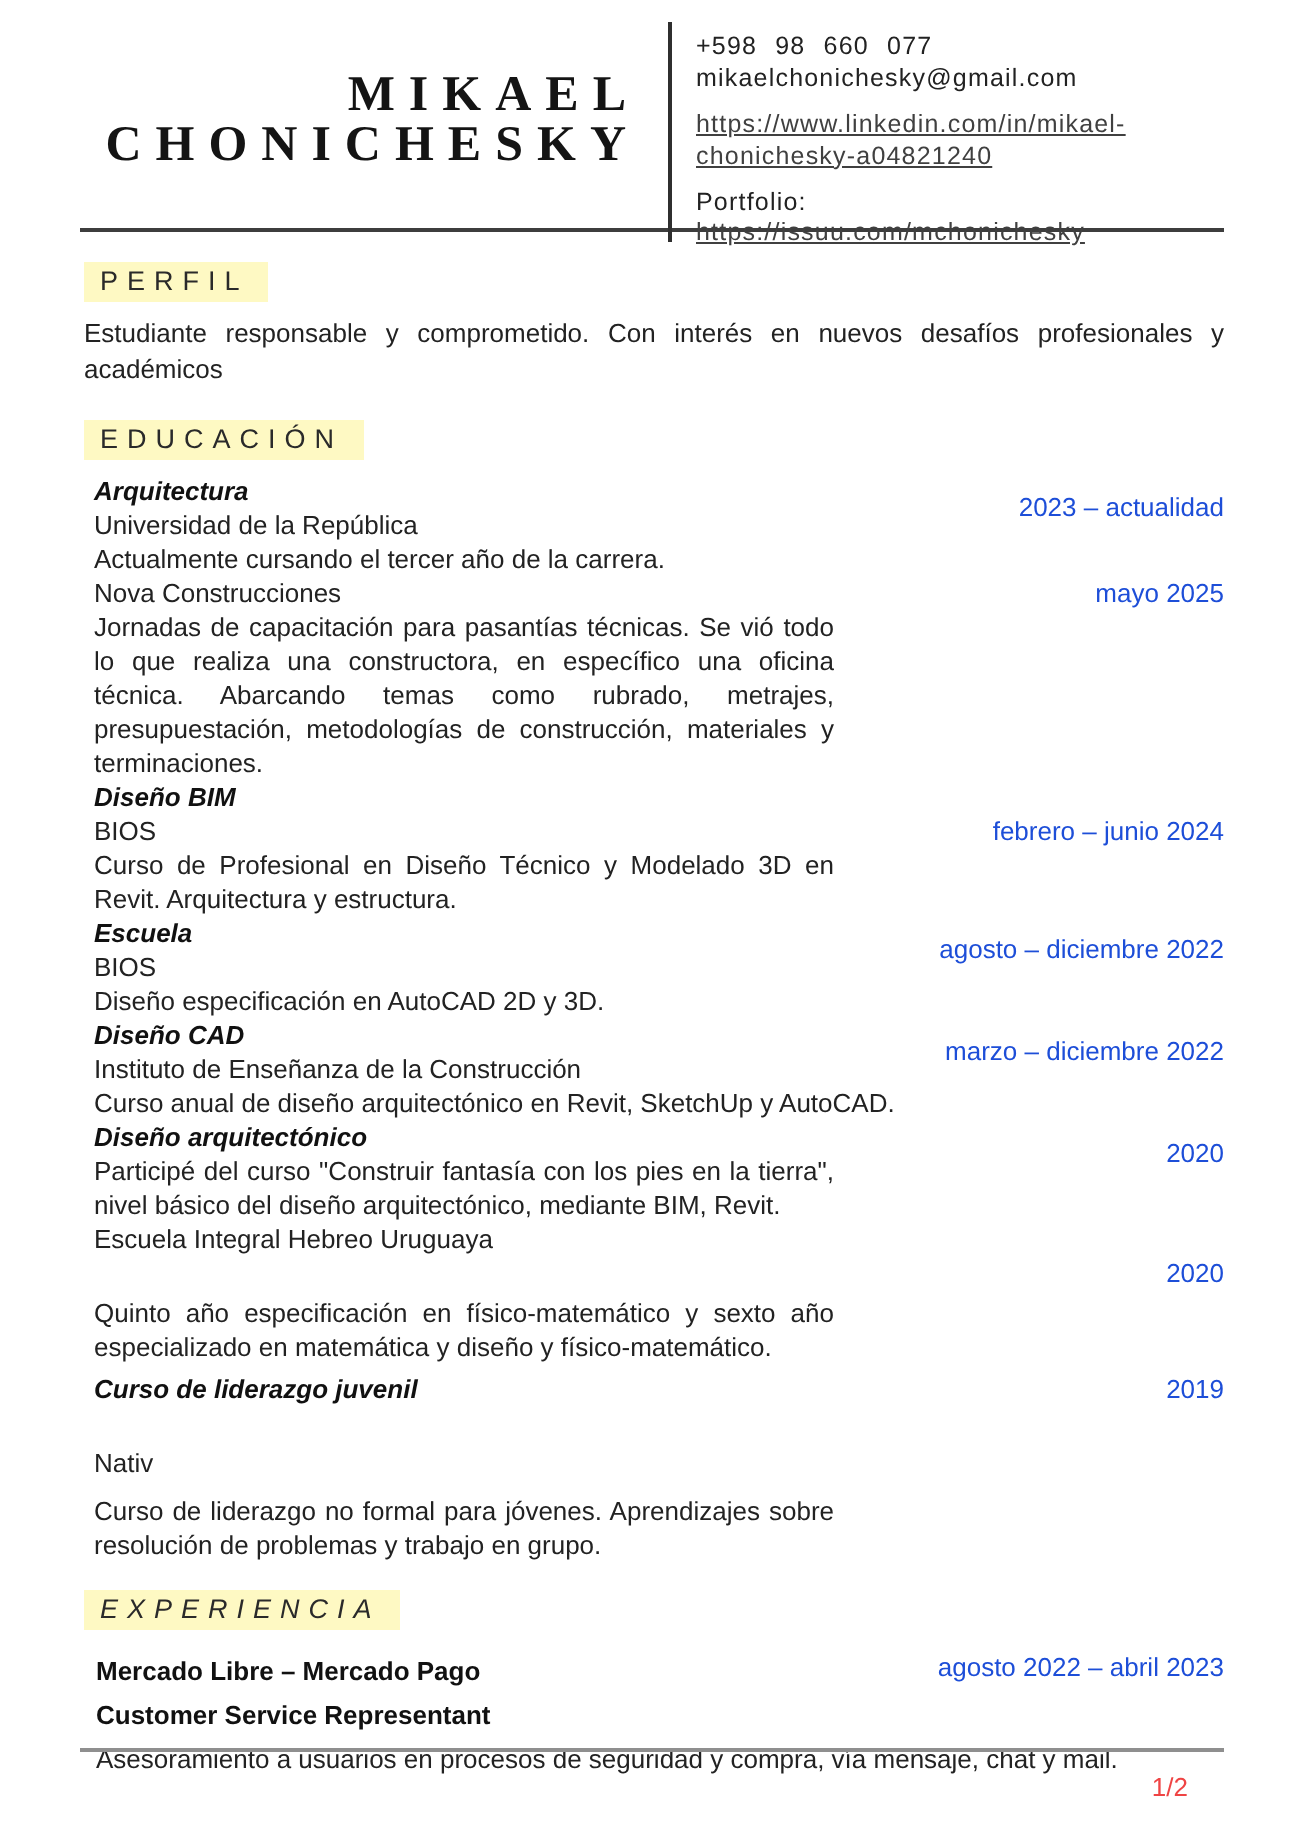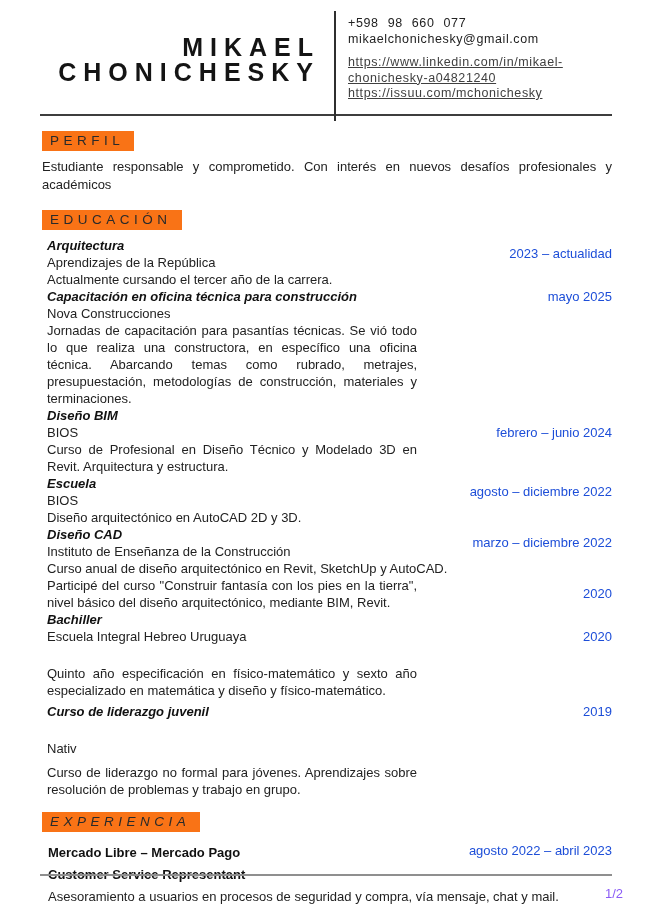--- a/index.html
+++ b/index.html
@@ -13,34 +13,35 @@
     color:#1c1c1c;
     overflow:hidden;
   }
   
   .header { display:flex; padding:8px 38px 0 42px; height:114px; }
   .name-block {
     width:278px; text-align:right;
     font-weight:bold; font-size:25px; line-height:25px;
     letter-spacing:7px; margin-top:27px; margin-right:-4px;
     color:#141414;
+    font-family:Liberation Serif, serif;
   }
   .v-divider { border-left:2px solid #2f2f2f; margin-left:18px; height:110px; margin-top:3px; }
   .contact { padding-left:12px; padding-top:7px; width:268px; font-size:12.5px; letter-spacing:0.6px; color:#222; }
   .contact-line { line-height:16px; }
   .contact-phone { word-spacing:5px; }
   .contact-link { display:block; color:#404040; text-decoration:underline; line-height:15.5px; overflow-wrap:anywhere; cursor:pointer; }
   .linkedin { margin-top:8px; }
   .portfolio-label { margin-top:7px; line-height:16px; }
   .top-rule { margin:0 38px 0 40px; border-top:2px solid #3d3d3d; }
   
   .content { padding:0 38px 0 42px; }
   .section-label {
     display:inline-block;
-    background:#f97316;
+    background:#fef9c3;
     padding:2px 10px 3px 8px;
     font-size:13.5px; letter-spacing:4.5px; color:#2a2a2a;
   }
   .lbl-perfil { margin-top:15px; }
   .lbl-edu { margin-top:17px; }
   .lbl-exp { margin-top:14px;font-style:italic; }
   .perfil-text { margin-top:7px; font-size:13px; line-height:17.5px; text-align:justify; color:#222; }
   
   .entries { margin-top:7px; padding-left:5px; }
   .entry { position:relative; }
@@ -53,95 +54,95 @@
   .off0 { top:1px; }
   .off1 { top:9px; }
   .off2 { top:18px; }
   .pad-b4 { padding-bottom:4px; }
   
   .xentries { margin-top:10px; padding-left:6px; }
   .xtitle { font-weight:bold; font-size:13px; line-height:22px; color:#111; }
   .xline { font-size:13px; line-height:22px; color:#222; }
   
   .bottom-rule { position:absolute; left:40px; right:38px; top:874px; border-top:2px solid #8f8f8f; }
-  .page-num { position:absolute; right:27px; top:886px; font-size:13px; color:#8b5cf6;margin-left:36px; }
+  .page-num { position:absolute; right:56px; top:886px; font-size:13px; color:#ef4444;margin-left:36px; }
 </style>
 </head>
 <body>
 
 <div class="page">
 
   <div class="header">
     <div class="name-block">
       <div>MIKAEL</div>
       <div>CHONICHESKY</div>
     </div>
     <div class="v-divider"></div>
     <div class="contact">
       <div class="contact-line contact-phone">+598 98 660 077</div>
       <div class="contact-line">mikaelchonichesky@gmail.com</div>
       <a class="contact-link linkedin">https://www.linkedin.com/in/mikael-chonichesky-a04821240</a>
+      <div class="contact-line portfolio-label">Portfolio:</div>
       <a class="contact-link">https://issuu.com/mchonichesky</a>
     </div>
   </div>
   <div class="top-rule"></div>
 
   <div class="content">
 
     <div>
       <span class="section-label lbl-perfil">PERFIL</span>
       <p class="perfil-text">Estudiante responsable y comprometido. Con interés en nuevos desafíos profesionales y académicos</p>
     </div>
 
     <div>
       <span class="section-label lbl-edu">EDUCACIÓN</span>
       <div class="entries">
 
         <div class="entry">
           <div class="etitle">Arquitectura</div>
-          <div class="eline">Aprendizajes de la República</div>
+          <div class="eline">Universidad de la República</div>
           <div class="eline">Actualmente cursando el tercer año de la carrera.</div>
           <div class="edate off1">2023 – actualidad</div>
         </div>
 
         <div class="entry">
-          <div class="etitle">Capacitación en oficina técnica para construcción</div>
           <div class="eline">Nova Construcciones</div>
           <div class="edesc">Jornadas de capacitación para pasantías técnicas. Se vió todo lo que realiza una constructora, en específico una oficina técnica. Abarcando temas como rubrado, metrajes, presupuestación, metodologías de construcción, materiales y terminaciones.</div>
           <div class="edate off0">mayo 2025</div>
         </div>
 
         <div class="entry">
           <div class="etitle">Diseño BIM</div>
           <div class="eline">BIOS</div>
           <div class="edesc">Curso de Profesional en Diseño Técnico y Modelado 3D en Revit. Arquitectura y estructura.</div>
           <div class="edate off2">febrero – junio 2024</div>
         </div>
 
         <div class="entry">
           <div class="etitle">Escuela</div>
           <div class="eline">BIOS</div>
-          <div class="eline">Diseño arquitectónico en AutoCAD 2D y 3D.</div>
+          <div class="eline">Diseño especificación en AutoCAD 2D y 3D.</div>
           <div class="edate off1">agosto – diciembre 2022</div>
         </div>
 
         <div class="entry">
           <div class="etitle">Diseño CAD</div>
           <div class="eline">Instituto de Enseñanza de la Construcción</div>
           <div class="eline">Curso anual de diseño arquitectónico en Revit, SketchUp y AutoCAD.</div>
           <div class="edate off1">marzo – diciembre 2022</div>
         </div>
 
         <div class="entry">
+          <div class="etitle">Diseño arquitectónico</div>
           <div class="edesc">Participé del curso "Construir fantasía con los pies en la tierra", nivel básico del diseño arquitectónico, mediante BIM, Revit.</div>
           <div class="edate off1">2020</div>
         </div>
 
         <div class="entry pad-b4">
-          <div class="etitle">Bachiller</div>
           <div class="eline">Escuela Integral Hebreo Uruguaya</div>
           <div class="edesc gap6">Quinto año especificación en físico-matemático y sexto año especializado en matemática y diseño y físico-matemático.</div>
           <div class="edate off2">2020</div>
         </div>
 
         <div class="entry">
           <div class="etitle">Curso de liderazgo juvenil</div>
           <div class="eline gap6">Nativ</div>
           <div class="edesc gap8">Curso de liderazgo no formal para jóvenes. Aprendizajes sobre resolución de problemas y trabajo en grupo.</div>
           <div class="edate off0">2019</div>

